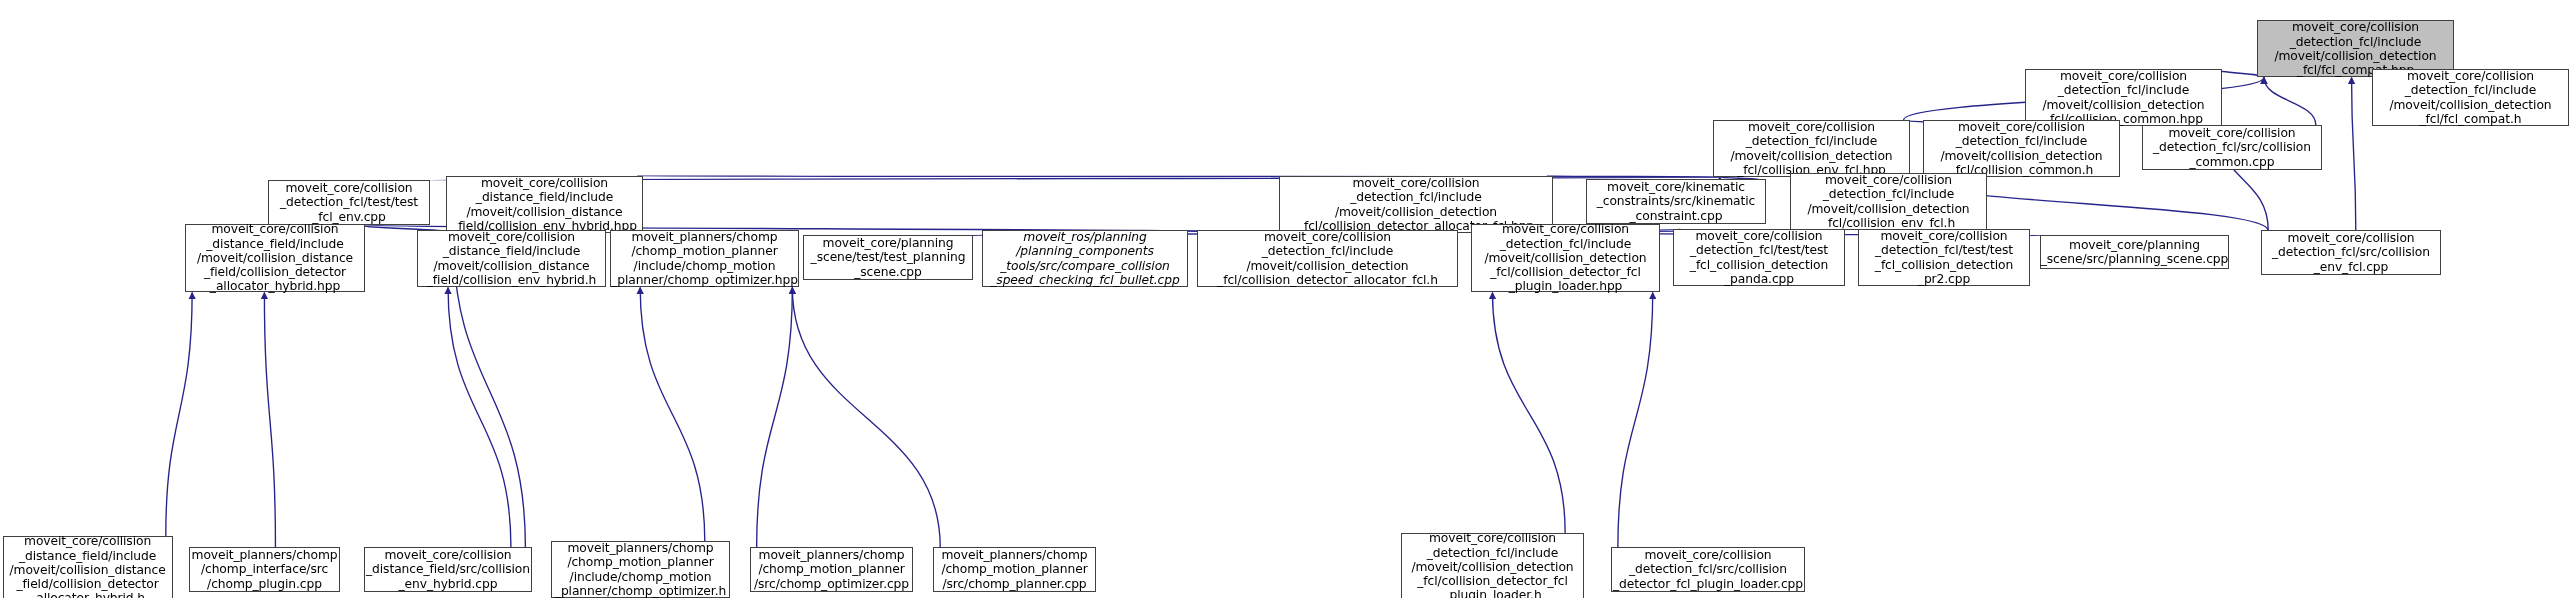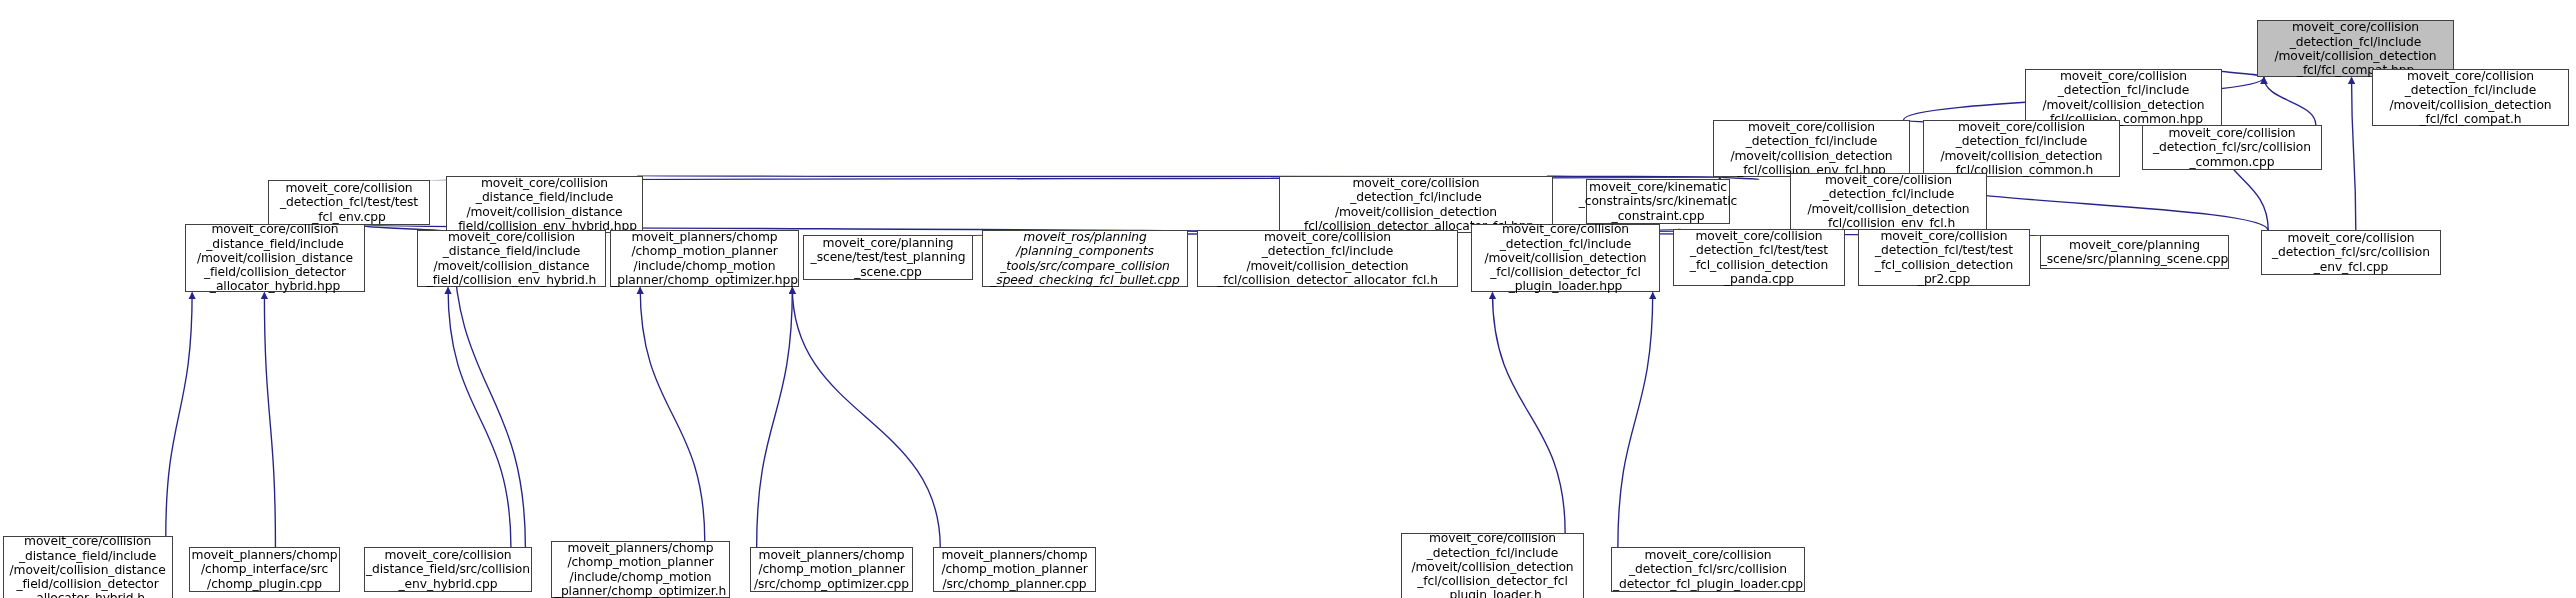--- a/index.html
+++ b/index.html
@@ -123,21 +123,21 @@
 _detection_fcl/test/test
 _fcl_env.cpp</div>
       <div class="node" style="left: 446px; top: 160px; width: 197px; height: 57px;">moveit_core/collision
 _distance_field/include
 /moveit/collision_distance
 _field/collision_env_hybrid.hpp</div>
       <div class="node" style="left: 1279px; top: 160px; width: 274px; height: 57px;">moveit_core/collision
 _detection_fcl/include
 /moveit/collision_detection
 _fcl/collision_detector_allocator_fcl.hpp</div>
-      <div class="node" style="left: 1586px; top: 163px; width: 144px; height: 45px;">moveit_core/kinematic
+      <div class="node" style="left: 1586px; top: 163px; width: 180px; height: 45px;">moveit_core/kinematic
 _constraints/src/kinematic
 _constraint.cpp</div>
       <div class="node" style="left: 1790px; top: 157px; width: 197px; height: 57px;">moveit_core/collision
 _detection_fcl/include
 /moveit/collision_detection
 _fcl/collision_env_fcl.h</div>
       <div class="node" style="left: 185px; top: 208px; width: 180px; height: 68px;">moveit_core/collision
 _distance_field/include
 /moveit/collision_distance
 _field/collision_detector

